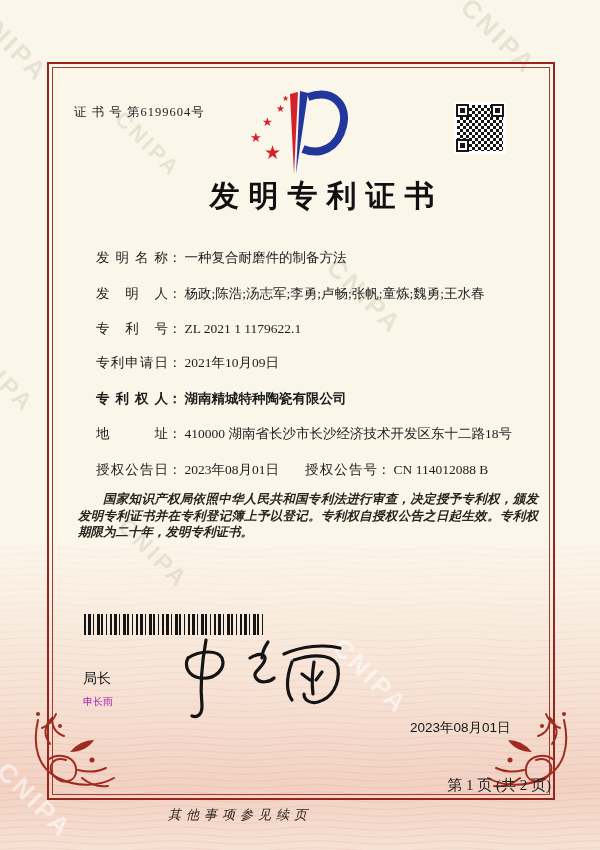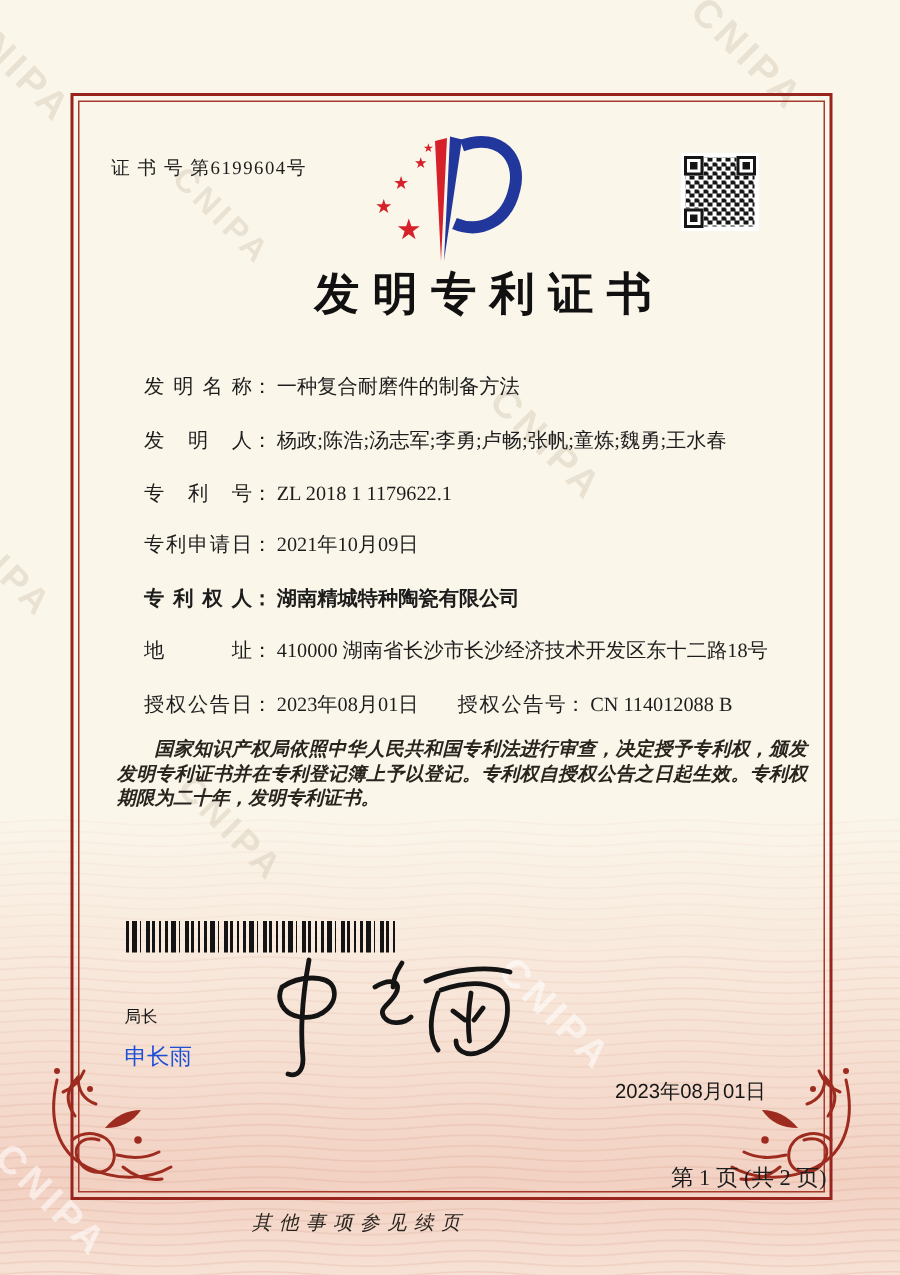--- a/index.html
+++ b/index.html
@@ -86,22 +86,22 @@
     background:repeating-linear-gradient(90deg,
       #141414 0 2px, transparent 2px 4px,
       #141414 4px 7px, transparent 7px 9px,
       #141414 9px 10px, transparent 10px 13px,
       #141414 13px 16px, transparent 16px 17px,
       #141414 17px 19px, transparent 19px 22px,
       #141414 22px 23px, transparent 23px 26px);
   }
   
   .hei{font-family:"Liberation Sans",sans-serif;}
-  #director-title{left:83px;top:670px;font-size:11px;color:#161616;}
-  #director-name{left:83px;top:695px;font-size:15px;color:#1d4ed8;font-family:Liberation Mono, monospace;}
+  #director-title{left:83px;top:670px;font-size:14px;color:#161616;}
+  #director-name{left:83px;top:695px;font-size:10px;color:#a21caf;font-family:Liberation Mono, monospace;}
   #signature{left:172px;top:628px;}
   #issue-date{left:410px;top:719px;font-size:13.5px;color:#161616;}
   
   #page-info{left:47px;top:776px;width:504px;text-align:right;font-size:15px;}
   #continuation-note{
     left:0;top:806px;width:480px;text-align:center;
     font-size:13px;font-style:italic;letter-spacing:5px;color:#2a241f;
   }
   .flourish{pointer-events:none;}
   #flourish-left{left:24px;top:694px;}
@@ -159,21 +159,21 @@
 
 <div class="abs" id="title">发明专利证书</div>
 
 <div class="row" style="top:249px;">
   <span class="lab">发明名称</span><span class="colon">：</span><span class="val">一种复合耐磨件的制备方法</span>
 </div>
 <div class="row" style="top:285px;">
   <span class="lab">发明人</span><span class="colon">：</span><span class="val">杨政;陈浩;汤志军;李勇;卢畅;张帆;童炼;魏勇;王水春</span>
 </div>
 <div class="row" style="top:320px;">
-  <span class="lab">专利号</span><span class="colon">：</span><span class="val">ZL 2018 1 1179622.1</span>
+  <span class="lab">专利号</span><span class="colon">：</span><span class="val">ZL 2021 1 1179622.1</span>
 </div>
 <div class="row" style="top:354px;">
   <span class="lab">专利申请日</span><span class="colon">：</span><span class="val">2021年10月09日</span>
 </div>
 <div class="row" style="top:390px;font-weight:bold;">
   <span class="lab">专利权人</span><span class="colon">：</span><span class="val">湖南精城特种陶瓷有限公司</span>
 </div>
 <div class="row" style="top:425px;">
   <span class="lab">地址</span><span class="colon">：</span><span class="val wrap">410000 湖南省长沙市长沙经济技术开发区东十二路18号</span>
 </div>

